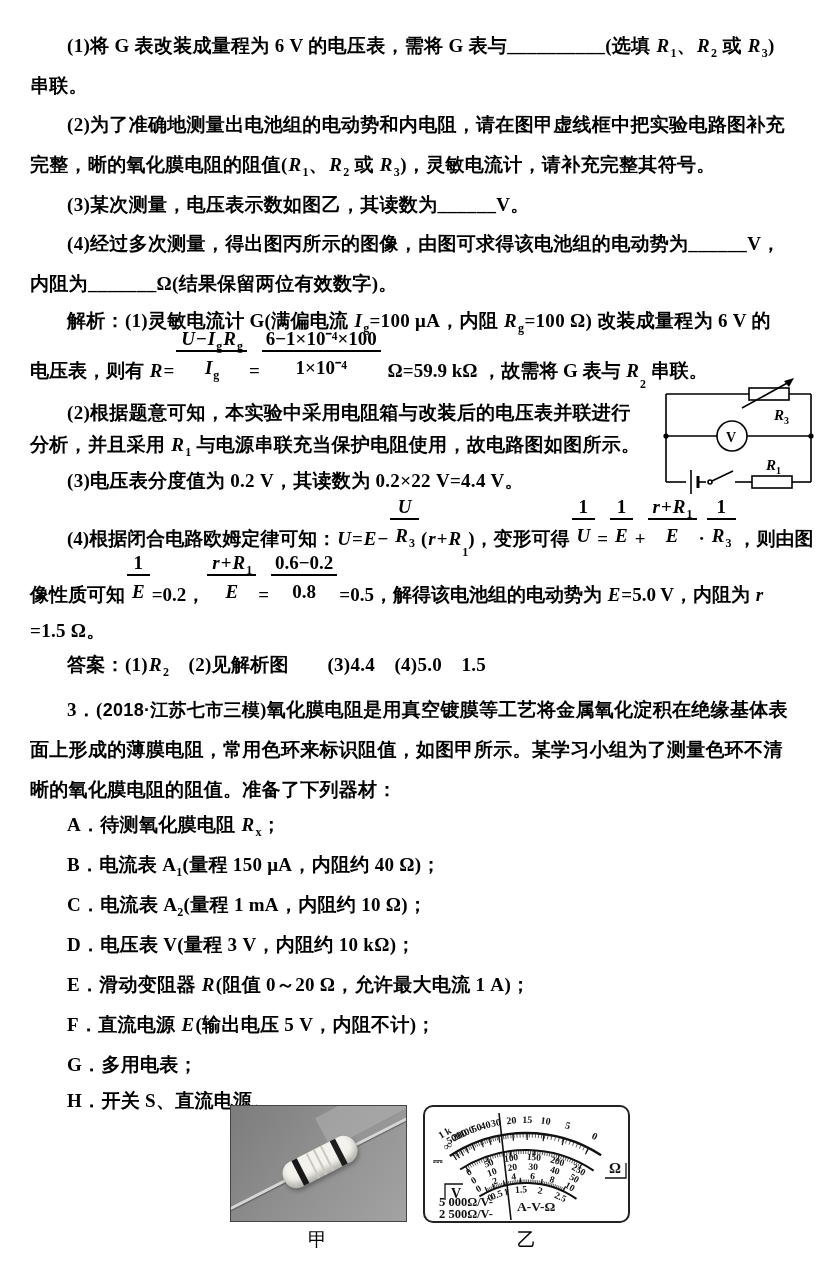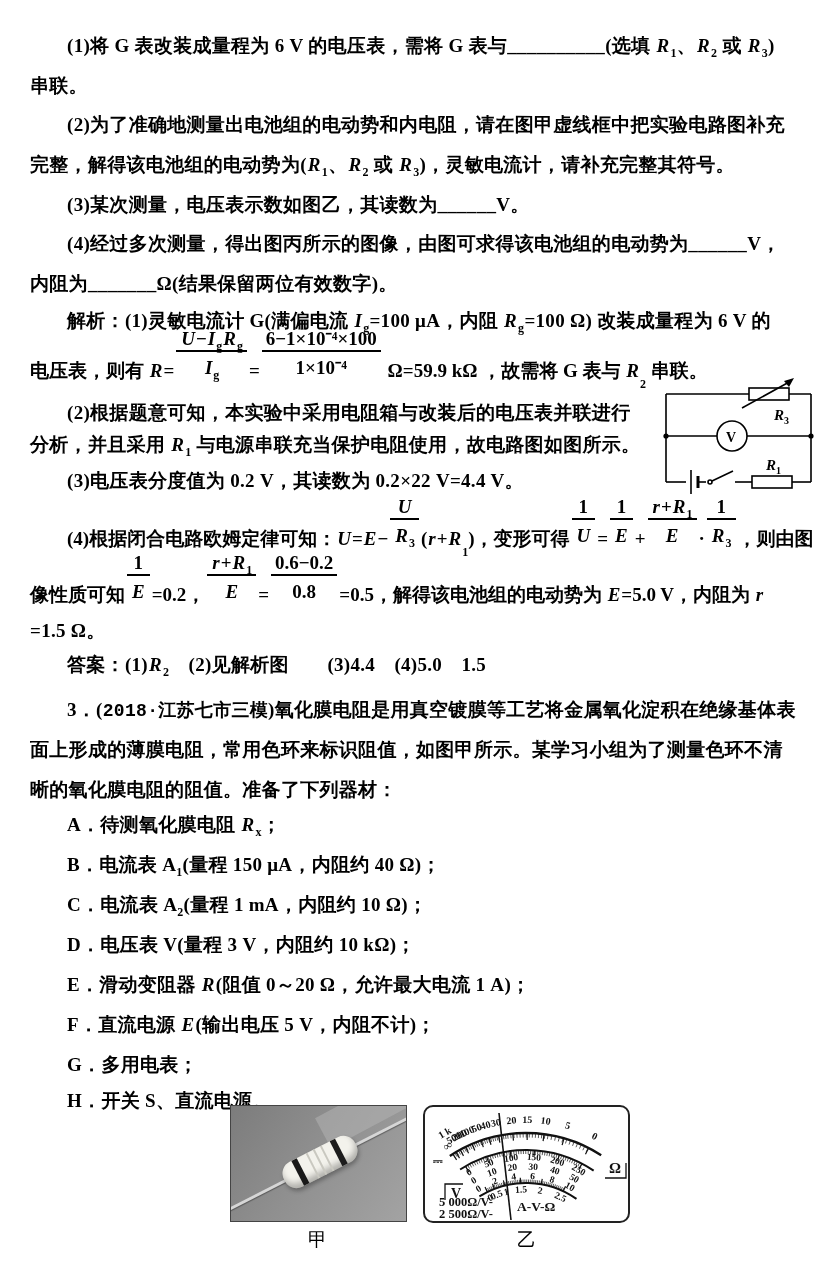--- a/index.html
+++ b/index.html
@@ -6,21 +6,21 @@
   body{width:827px;height:1281px;position:relative;color:#000;
        font-family:"Liberation Serif","DejaVu Serif",serif;font-weight:bold;}
   .ln{position:absolute;left:30px;font-size:19px;letter-spacing:.3px;white-space:pre;line-height:26px;}
   .ind{padding-left:37px;}
   .f{display:flex;align-items:flex-end;letter-spacing:0;}
   .v{font-style:italic;padding:0 1px;}
   sub{font-size:12px;line-height:0;}
   .frac{display:inline-block;text-align:center;vertical-align:middle;margin:0 2px;letter-spacing:0;font-family:Liberation Serif, serif;}
   .frac .nm{display:block;padding:0 4px;line-height:1.1;}
   .frac .dn{display:block;border-top:2px solid #000;padding:4px 4px;line-height:1.25;}
-  .src{font-family:Liberation Mono, monospace;font-size:18px;}
+  .src{font-family:Liberation Sans, sans-serif;font-size:18px;}
   
   #circuit{position:absolute;left:656px;top:374px;}
   .ct{font-size:15px;font-style:italic;font-weight:bold;fill:#000;}
   .cts{font-size:10px;font-style:normal;}
   
   #fig-jia{position:absolute;left:230px;top:1105px;width:175px;height:115px;border:1px solid #444;
            background:linear-gradient(125deg,#7c7c7c 0%,#8f8f8f 45%,#a3a3a3 100%);overflow:hidden;}
   #fig-jia .streak{position:absolute;right:-30px;top:-18px;width:120px;height:34px;background:#b3b3b3;
            transform:rotate(-28deg);opacity:.55;}
   #fig-jia .wire{position:absolute;left:-30px;top:55px;width:240px;height:3px;background:#d6d6d6;
@@ -37,21 +37,21 @@
           border-radius:10px;box-sizing:border-box;background:#fff;overflow:hidden;}
   .figlab{position:absolute;top:1227px;font-size:19px;font-weight:normal;text-align:center;}
 </style>
 </head>
 <body>
 
 <div class="ln ind" style="top:33px"><span>(1)将 G 表改装成量程为 6 V 的电压表，需将 G 表与__________(选填 </span><i class="v">R</i><sub>1</sub><span>、</span><i class="v">R</i><sub>2</sub><span> 或 </span><i class="v">R</i><sub>3</sub><span>)</span></div>
 <div class="ln" style="top:73px"><span>串联。</span></div>
 
 <div class="ln ind" style="top:112px"><span>(2)为了准确地测量出电池组的电动势和内电阻，请在图甲虚线框中把实验电路图补充</span></div>
-<div class="ln" style="top:152px"><span>完整，解得该电池组的电动势为(</span><i class="v">R</i><sub>1</sub><span>、</span><i class="v">R</i><sub>2</sub><span> 或 </span><i class="v">R</i><sub>3</sub><span>)，灵敏电流计，请补充完整其符号。</span></div>
+<div class="ln" style="top:152px"><span>完整，晰的氧化膜电阻的阻值(</span><i class="v">R</i><sub>1</sub><span>、</span><i class="v">R</i><sub>2</sub><span> 或 </span><i class="v">R</i><sub>3</sub><span>)，灵敏电流计，请补充完整其符号。</span></div>
 
 <div class="ln ind" style="top:192px"><span>(3)某次测量，电压表示数如图乙，其读数为______V。</span></div>
 
 <div class="ln ind" style="top:231px"><span>(4)经过多次测量，得出图丙所示的图像，由图可求得该电池组的电动势为______V，</span></div>
 <div class="ln" style="top:271px"><span>内阻为_______Ω(结果保留两位有效数字)。</span></div>
 
 <div class="ln ind" style="top:308px"><span>解析：</span><span>(1)灵敏电流计 G(满偏电流 </span><i class="v">I</i><sub>g</sub><span>=100 μA，内阻 </span><i class="v">R</i><sub>g</sub><span>=100 Ω) 改装成量程为 6 V 的</span></div>
 
 <div class="ln f" style="top:332px;height:52px">
   <span>电压表，则有 </span><i class="v">R</i><span>=</span><span class="frac"><span class="nm"><i class="v">U</i><span>−</span><i class="v">I</i><sub>g</sub><i class="v">R</i><sub>g</sub></span><span class="dn"><i class="v">I</i><sub>g</sub></span></span><span>=</span><span class="frac"><span class="nm">6−1×10⁻⁴×100</span><span class="dn">1×10⁻⁴</span></span><span> Ω=59.9 kΩ ，故需将 G 表与 </span><i class="v">R</i><sub>2</sub><span> 串联。</span>

